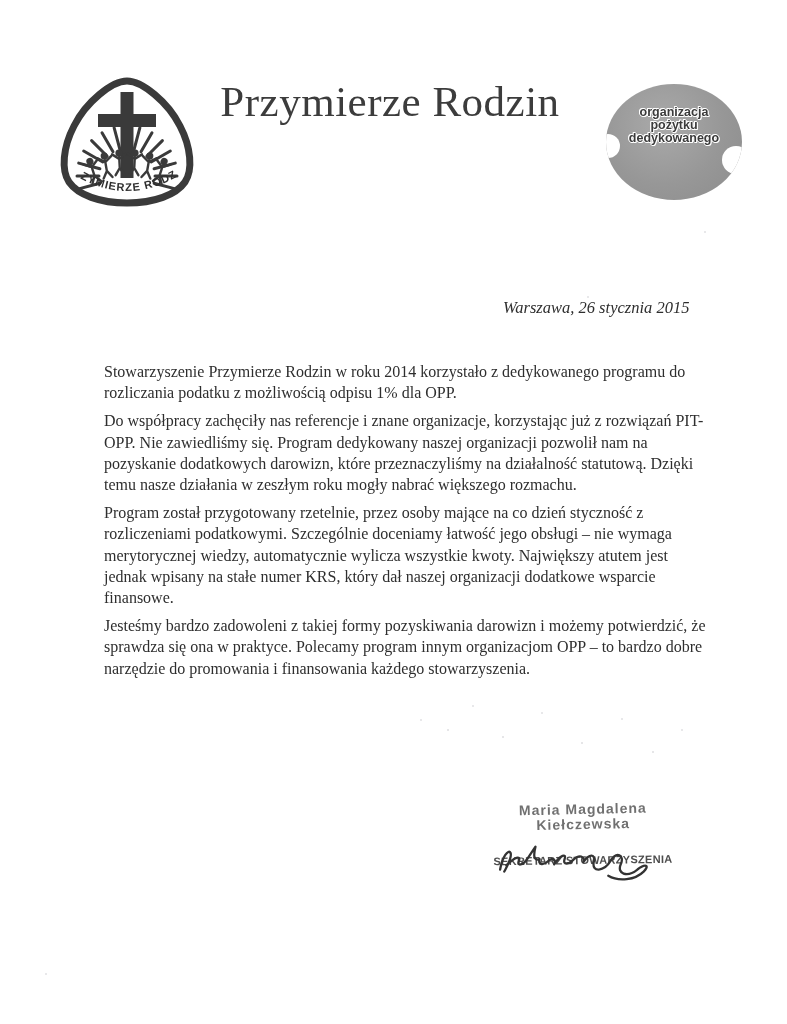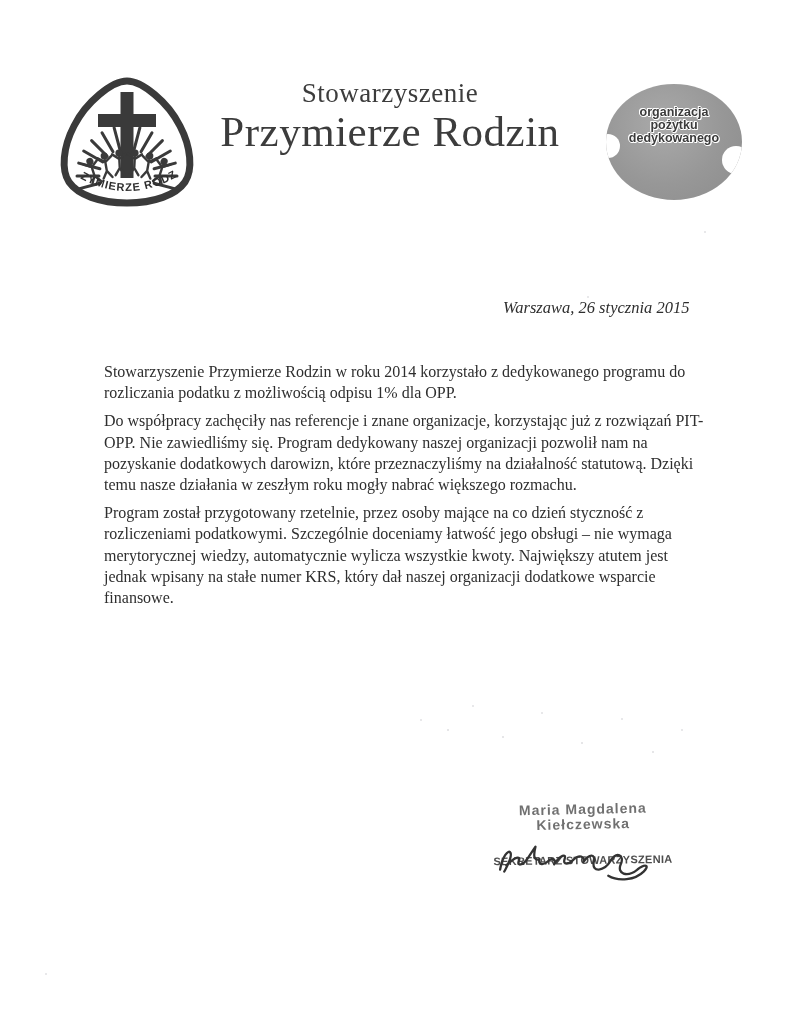--- a/index.html
+++ b/index.html
@@ -133,21 +133,20 @@
         <path id="cap-arc" d="M24 100 Q75 130 126 100"></path>
       </defs>
     <text font-family="Liberation Sans, sans-serif" font-size="11" font-weight="bold" letter-spacing="1" fill="#2f2f2f">
       <textPath href="#cap-arc" startOffset="50%" text-anchor="middle">PRZYMIERZE RODZIN</textPath>
     </text>
 
     <path d="M75 5 C90 5 116 26 128 50 C139 71 141 94 133 106 C124 119 102 127 75 127 C48 127 26 119 17 106 C9 94 11 71 22 50 C34 26 60 5 75 5 Z" fill="none" stroke="#3a3a3a" stroke-width="7" stroke-linejoin="round"></path>
   </svg>
 
   <div class="header-titles">
-    <div class="org-small">Stowarzyszenie</div>
     <div class="org-large">Przymierze Rodzin</div>
   </div>
 
 
   <div class="opp-badge">
     <span class="opp-notch left"></span>
     <span class="opp-notch right"></span>
     <div class="opp-labels">
       <div>organizacja</div>
       <div>pożytku dedykowanego</div>
@@ -161,20 +160,23 @@
 rozliczania podatku z możliwością odpisu 1% dla OPP.</p>
     <p>Do współpracy zachęciły nas referencje i znane organizacje, korzystając już z rozwiązań PIT-
 OPP. Nie zawiedliśmy się. Program dedykowany naszej organizacji pozwolił nam na
 pozyskanie dodatkowych darowizn, które przeznaczyliśmy na działalność statutową. Dzięki
 temu nasze działania w zeszłym roku mogły nabrać większego rozmachu.</p>
     <p>Program został przygotowany rzetelnie, przez osoby mające na co dzień styczność z
 rozliczeniami podatkowymi. Szczególnie doceniamy łatwość jego obsługi – nie wymaga
 merytorycznej wiedzy, automatycznie wylicza wszystkie kwoty. Największy atutem jest
 jednak wpisany na stałe numer KRS, który dał naszej organizacji dodatkowe wsparcie
 finansowe.</p>
+    <p>Jesteśmy bardzo zadowoleni z takiej formy pozyskiwania darowizn i możemy potwierdzić, że
+sprawdza się ona w praktyce. Polecamy program innym organizacjom OPP – to bardzo dobre
+narzędzie do promowania i finansowania każdego stowarzyszenia.</p>
   </div>
 
   <div class="sig-block">
     <div class="stamp-name">
       <div>Maria Magdalena</div>
       <div>Kiełczewska</div>
     </div>
     <div class="stamp-title">SEKRETARZ STOWARZYSZENIA</div>
     <svg class="signature-svg" viewBox="0 0 160 50">
       <path d="M8 38 C10 26 16 18 18 22 C20 26 14 36 12 40 M14 34 C22 26 28 24 26 30 C24 35 30 34 34 28 L42 16 C40 24 40 30 46 28 C44 34 50 34 54 30 C58 26 62 28 60 33 C66 24 72 22 70 28 C68 34 74 33 78 29 C84 23 90 25 88 31 C94 22 100 23 98 31 C96 41 108 40 114 30 C120 20 128 24 124 33 C120 42 130 46 140 38 C148 32 152 34 146 40 C138 48 122 50 112 44" fill="none" stroke="#333" stroke-width="2.2" stroke-linecap="round" stroke-linejoin="round"></path>

